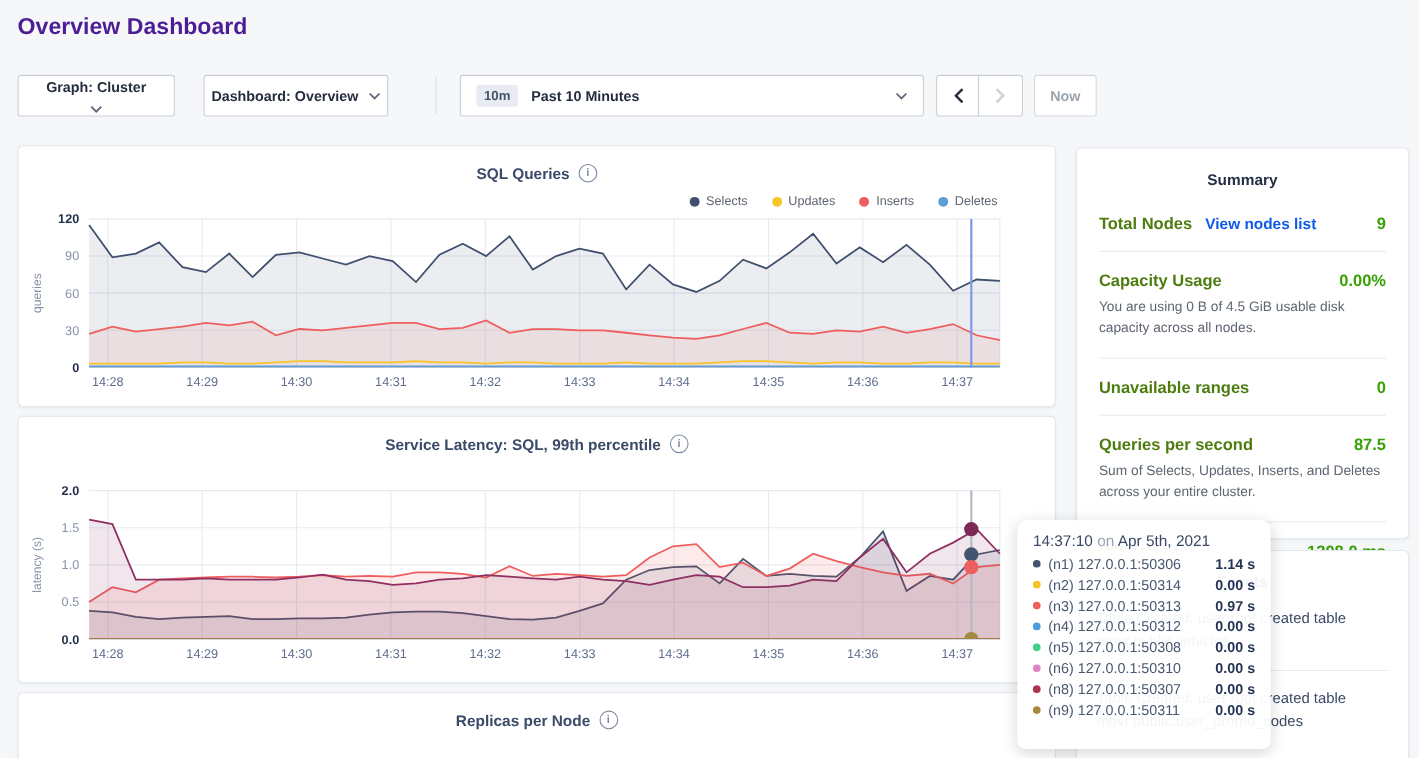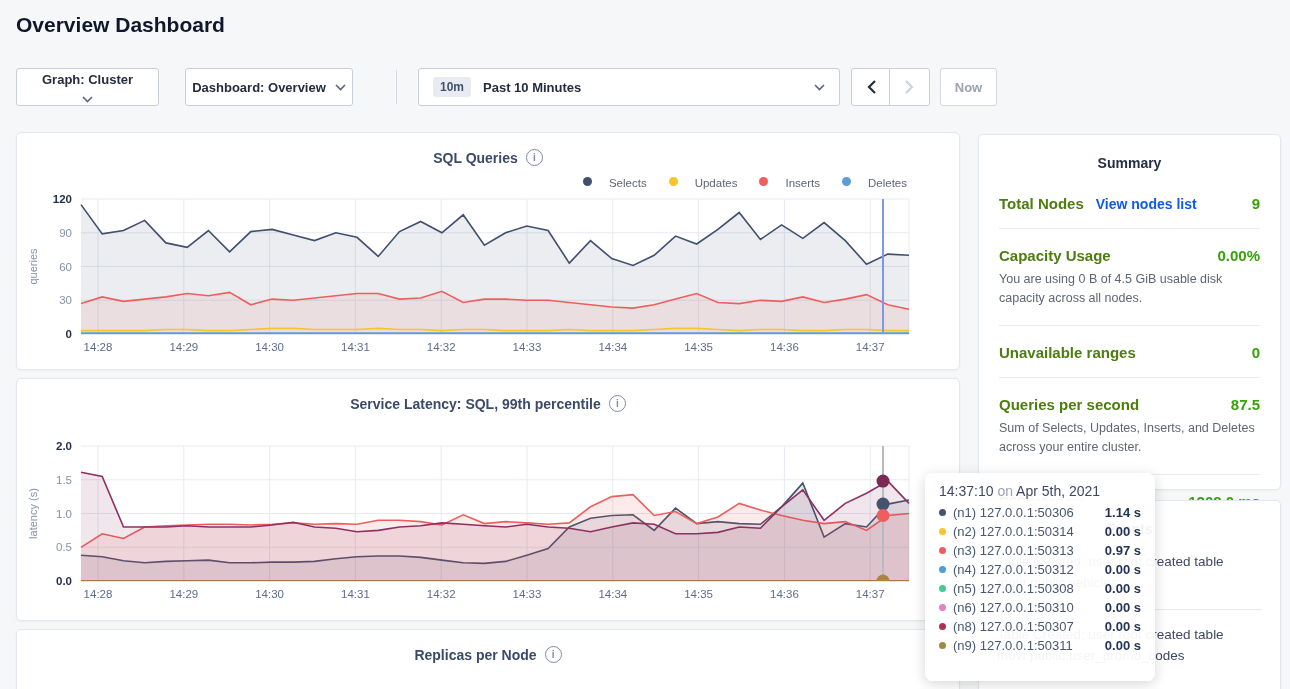--- a/index.html
+++ b/index.html
@@ -1,18 +1,18 @@
 <!DOCTYPE html>
 <html><head>
 <meta charset="utf-8">
 <style>
   html,body{margin:0;padding:0;background:#f6f7f9;}
   .stage{position:relative;width:1290px;height:689px;overflow:hidden;background:#f6f7f9;
          font-family:"Liberation Sans",sans-serif;color:#242c3d;}
-  .page-title{position:absolute;left:16px;top:13px;font-size:21px;font-weight:700;color:#0f172a;}
+  .page-title{position:absolute;left:16px;top:13px;font-size:21px;font-weight:700;color:#4c1d95;}
 
   
   .btn{position:absolute;top:68px;height:38px;box-sizing:border-box;background:#fff;
        border:1px solid #c9cfd9;border-radius:3px;display:flex;align-items:center;
        font-size:13px;font-weight:700;color:#242c3d;cursor:pointer;}
   .dd{justify-content:center;gap:9px;}
   #dd-graph{left:16px;width:143px;flex-direction:column;}
   #dd-dashboard{left:185px;width:168px;}
   .vsep{position:absolute;left:396px;top:70px;height:34px;width:1px;background:#d9dde3;}
   #timepicker{left:418px;width:422px;padding:0 14px;gap:12px;}
@@ -29,21 +29,21 @@
   #card-latency{left:16px;top:378px;width:944px;height:243px;}
   #card-replicas{left:16px;top:629px;width:944px;height:120px;}
   #card-summary{left:978px;top:134px;width:303px;height:356px;}
   #card-events{left:978px;top:500px;width:303px;height:200px;}
 
   .chart-title{position:absolute;top:16px;left:0;right:0;display:flex;justify-content:center;
                align-items:center;gap:8px;font-size:14px;font-weight:700;color:#3b4a68;}
   .info-icon{width:15px;height:15px;border:1.4px solid #7f8aa6;border-radius:50%;display:flex;
              align-items:center;justify-content:center;font-size:10px;font-weight:700;color:#7f8aa6;font-style:normal;}
   .legend{position:absolute;top:44px;right:52px;display:flex;gap:22px;}
-  .legend-item{display:flex;align-items:flex-start;gap:17px;font-size:11.5px;color:#5f6672;cursor:pointer;}
+  .legend-item{display:flex;align-items:center;gap:6px;font-size:11.5px;color:#5f6672;cursor:pointer;}
   .dot{width:9px;height:9px;border-radius:50%;flex:none;}
   svg.plot{position:absolute;left:0;top:0;}
 
   
   .panel-title{text-align:center;font-size:14px;font-weight:700;color:#242f45;margin-top:20px;}
   .sum-rows{padding:6px 20px 0 20px;}
   .sum-row{display:flex;align-items:baseline;margin-top:18px;}
   .sum-label{font-size:15px;font-weight:700;color:#4d7c0f;}
   .sum-link{font-size:14px;font-weight:700;margin-left:12px;cursor:pointer;}
   .sum-value{margin-left:auto;font-size:15px;font-weight:700;}

